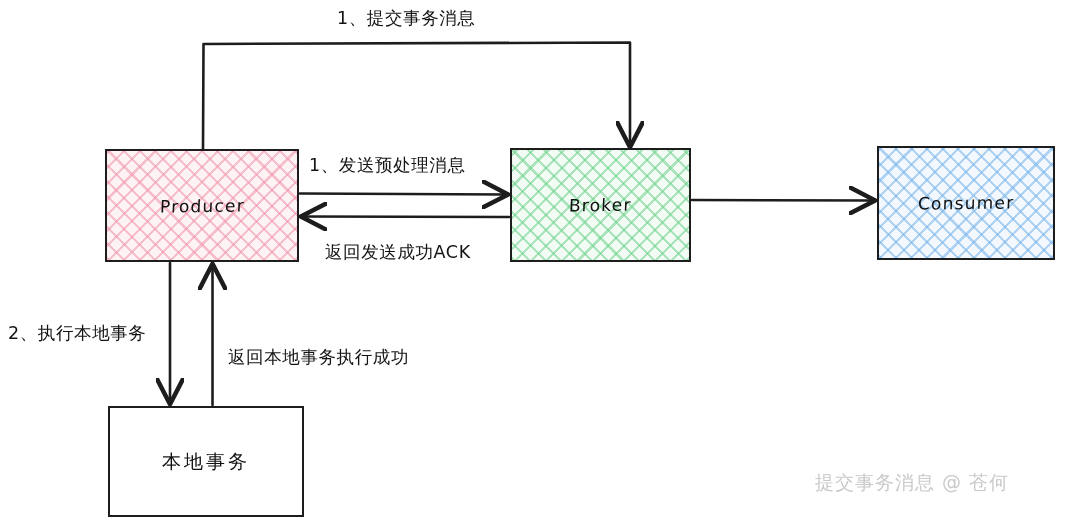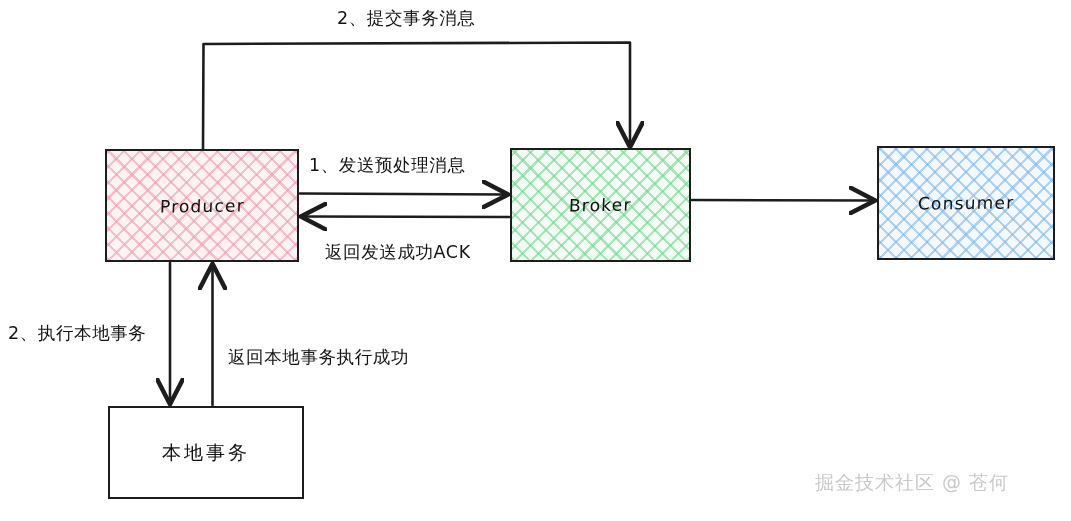--- a/index.html
+++ b/index.html
@@ -65,21 +65,21 @@
       repeating-linear-gradient(-45deg, rgba(110,210,140,0.55) 0 2.2px, rgba(0,0,0,0) 2.2px 11px);
   }
   #node-consumer {
     left: 877px; top: 146px; width: 178px; height: 114px;
     background-color: #f2f8fd;
     background-image:
       repeating-linear-gradient(45deg,  rgba(120,180,235,0.55) 0 2.2px, rgba(0,0,0,0) 2.2px 11px),
       repeating-linear-gradient(-45deg, rgba(120,180,235,0.55) 0 2.2px, rgba(0,0,0,0) 2.2px 11px);
   }
   #node-local-tx {
-    left: 108px; top: 406px; width: 196px; height: 93px;
+    left: 108px; top: 406px; width: 196px; height: 111px;
     background: #ffffff;
   }
 
   
   .edge-label {
     position: absolute;
     color: #141414;
     font-family: "DejaVu Sans", "Liberation Sans", sans-serif;
     font-size: 17.5px;
     white-space: nowrap;
@@ -142,26 +142,26 @@
   </div>
 
   <div class="node" id="node-consumer">
     <span class="node-label">Consumer</span>
   </div>
 
   <div class="node cjk" id="node-local-tx">
     <span class="node-label">本地事务</span>
   </div>
 
-  <div class="edge-label" id="label-commit">2、提交事务消息</div>
+  <div class="edge-label" id="label-commit">1、提交事务消息</div>
 
   <div class="edge-label" id="label-prepare">1、发送预处理消息</div>
 
   <div class="edge-label" id="label-ack">返回发送成功ACK</div>
 
 
   <div class="edge-label" id="label-exec-tx">2、执行本地事务</div>
 
   <div class="edge-label" id="label-tx-ok">返回本地事务执行成功</div>
 
-  <div id="watermark">掘金技术社区 @ 苍何</div>
+  <div id="watermark">提交事务消息 @ 苍何</div>
 
 </div>
 
 </body></html>

